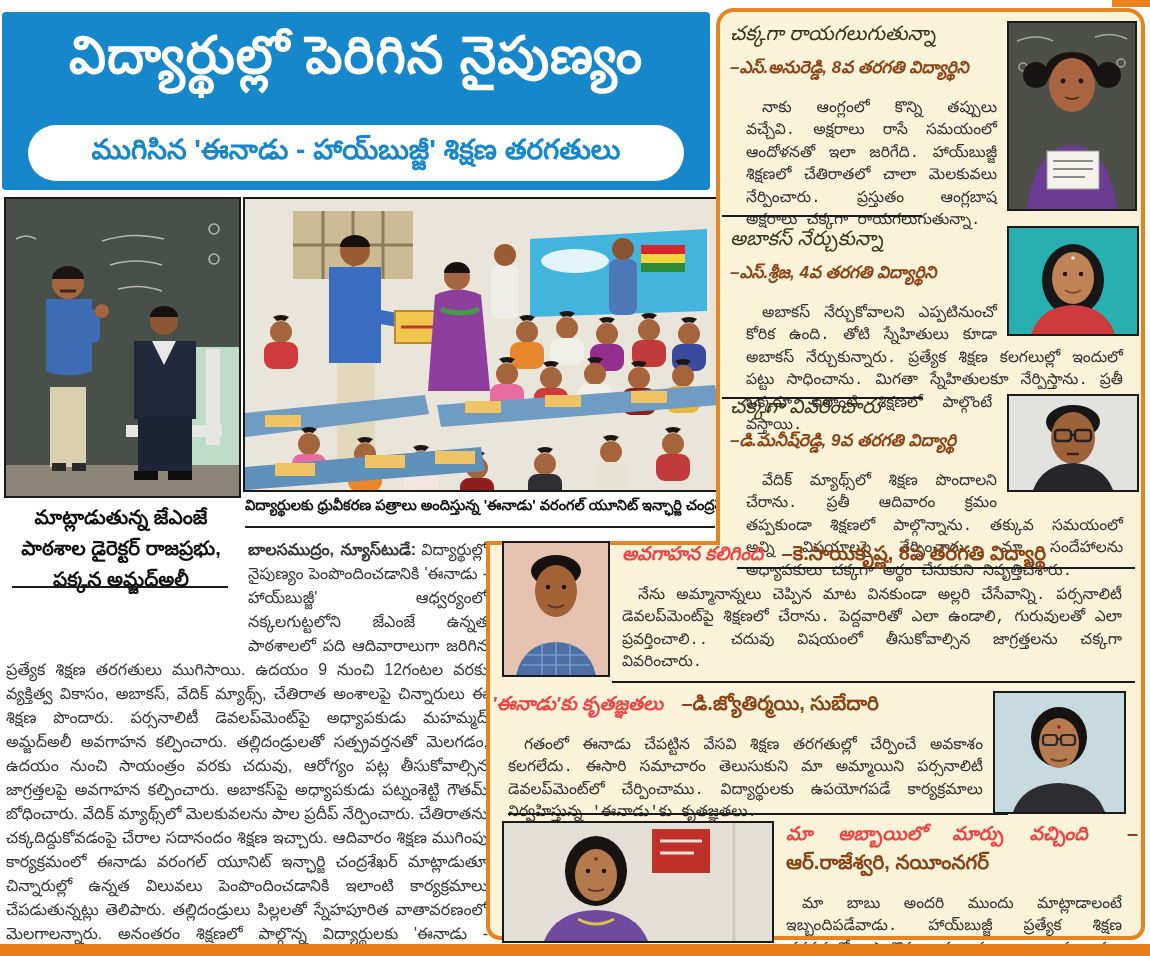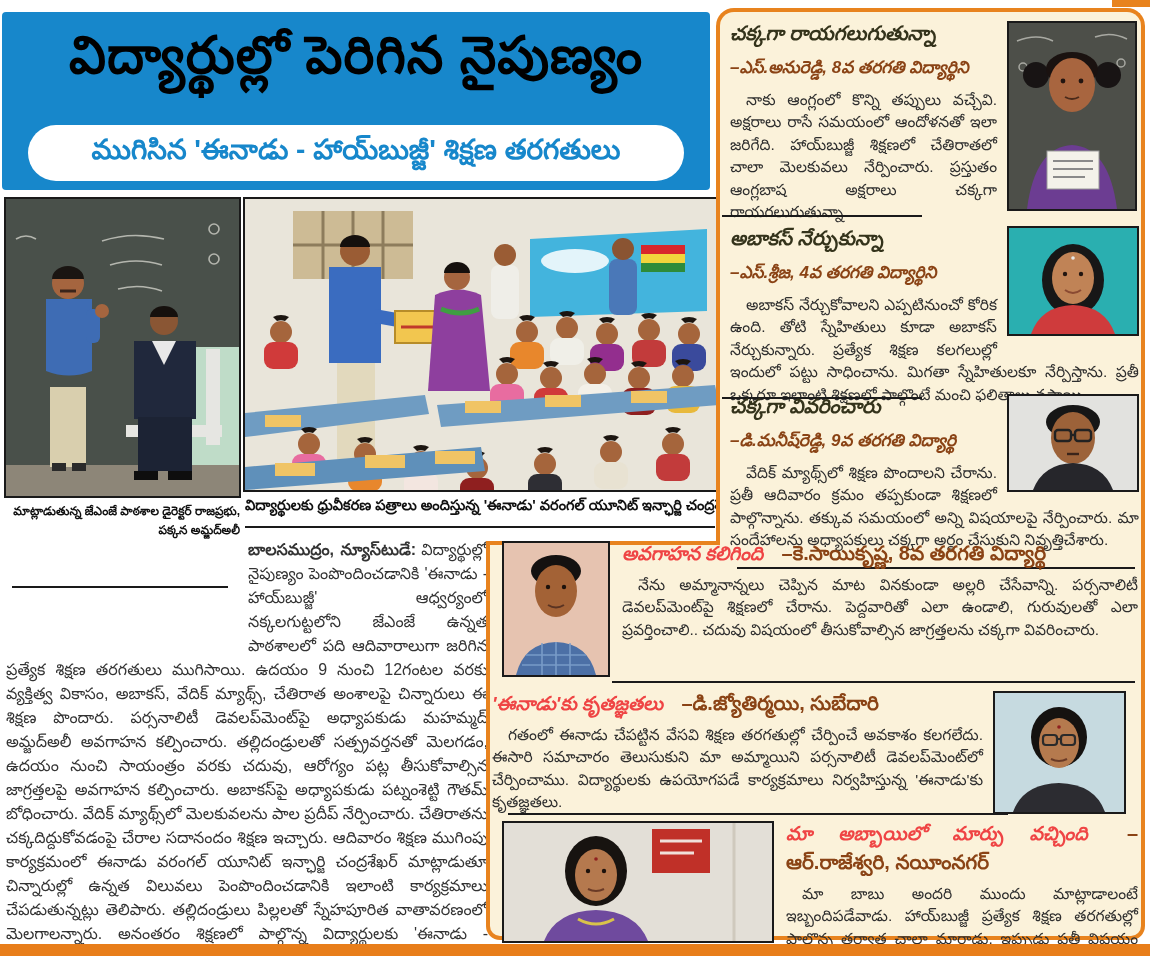--- a/index.html
+++ b/index.html
@@ -4,31 +4,31 @@
 <title>Eenadu clipping</title>
 <style>
   html,body{margin:0;padding:0;}
   body{font-family:"Liberation Sans","DejaVu Sans",sans-serif;background:#ffffff;}
   #page{position:relative;width:1150px;height:956px;background:#ffffff;overflow:hidden;}
 
   
   #headline-box{position:absolute;left:2px;top:12px;width:708px;height:178px;
     background:#1787cb;border-radius:4px;}
   #headline{position:absolute;left:0;right:0;top:8px;text-align:center;
-    color:#000000;font-weight:bold;font-size:52px;line-height:1.35;letter-spacing:1px;}
+    color:#ffffff;font-weight:bold;font-size:52px;line-height:1.35;letter-spacing:1px;}
   #subpill{position:absolute;left:26px;right:26px;bottom:9px;height:56px;background:#ffffff;
     border-radius:30px;display:flex;align-items:center;justify-content:center;
     color:#1787cb;font-size:28px;font-weight:bold;text-align:center;}
 
   
   .photo-frame{position:absolute;border:2px solid #1a1a1a;background:#888;}
   #photo-speakers{left:4px;top:197px;width:233px;height:297px;}
   #photo-classroom{left:243px;top:197px;width:474px;height:291px;}
-  #caption-speakers{position:absolute;left:2px;top:502px;width:238px;text-align:right;
-    font-weight:bold;font-size:12px;line-height:1.55;color:#101010;}
+  #caption-speakers{position:absolute;left:2px;top:502px;width:238px;text-align:center;
+    font-weight:bold;font-size:20px;line-height:1.55;color:#101010;}
   #caption-classroom{position:absolute;left:245px;top:497px;width:472px;
     font-weight:bold;font-size:14.5px;color:#101010;white-space:nowrap;overflow:hidden;}
   .rule{position:absolute;height:2px;background:#1a1a1a;}
 
   
   #article{position:absolute;left:6px;top:538px;width:482px;font-size:16px;line-height:1.5;
     text-align:justify;color:#333333;}
   #caption-spacer{float:left;width:242px;height:100px;}
   #article b{margin-right:5px;}
 
@@ -40,26 +40,26 @@
     border-top:none;border-radius:0 0 14px 14px;}
   #panel-joint{position:absolute;left:486px;top:541px;width:234px;height:4px;background:#e8831e;
     border-top-left-radius:6px;}
   #corner-tick{position:absolute;left:1112px;top:0;width:38px;height:7px;background:#e8831e;}
   #bottom-bar{position:absolute;left:0;top:944px;width:1150px;height:12px;background:#e87e1a;}
 
   
   .sec{position:absolute;font-size:15.5px;line-height:1.45;text-align:justify;color:#2e2e2e;}
   .sec .ph-r{float:right;margin:2px 0 4px 10px;border:2px solid #1a1a1a;background:#777;}
   .sec .ph-l{float:left;margin:2px 12px 4px 0;border:2px solid #1a1a1a;background:#777;}
-  .sec h3{font-size:20px;font-weight:bold;font-style:italic;color:#34331b;margin:0 0 8px;}
+  .sec h3{font-size:20px;font-weight:normal;font-style:italic;color:#34331b;margin:0 0 8px;}
   .sec .by{display:block;font-size:17px;font-weight:bold;font-style:italic;color:#8a4315;margin:0 0 8px;}
   .sec .hrow{margin:0 0 6px;}
   .sec .hrow .h-inline{font-size:19px;font-weight:bold;font-style:italic;color:#ef4444;margin-right:14px;}
   .sec .hrow .by-inline{font-size:20px;font-weight:bold;color:#8a4315;}
-  .sec p{margin:0;text-indent:16px;}
+  .sec p{margin:16px;text-indent:16px;font-family:Liberation Mono, monospace;}
 </style>
 </head>
 <body>
 
 <div id="page">
 
   <div id="headline-box">
     <div id="headline">విద్యార్థుల్లో పెరిగిన నైపుణ్యం</div>
     <div id="subpill">ముగిసిన 'ఈనాడు - హాయ్‌బుజ్జీ' శిక్షణ తరగతులు</div>
   </div>

